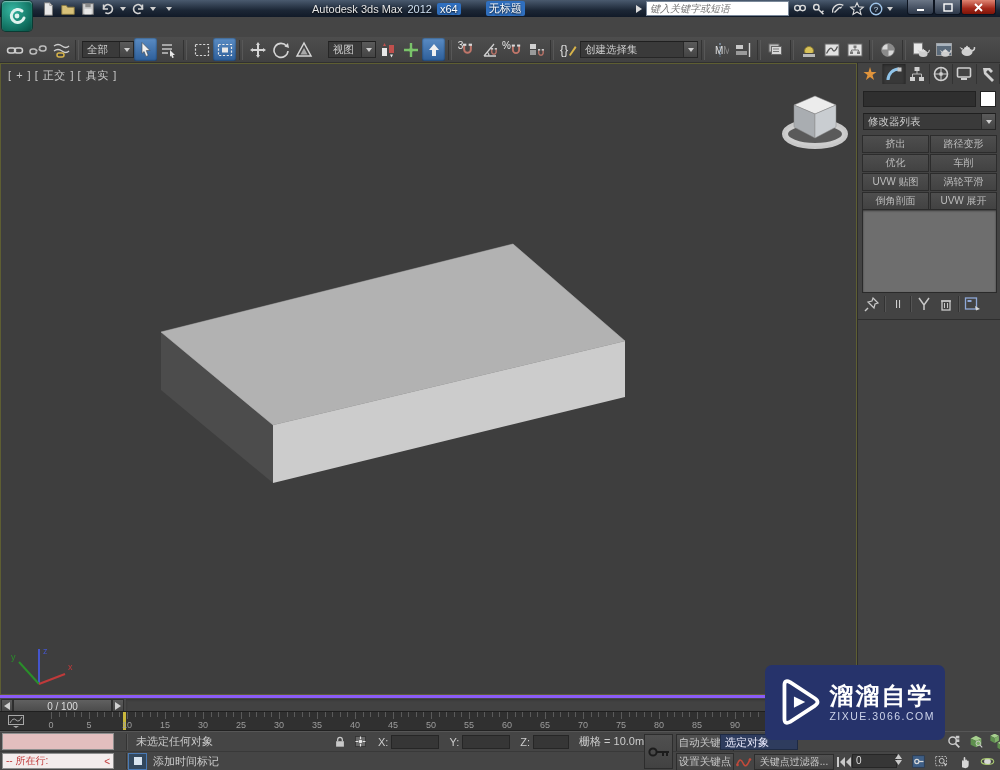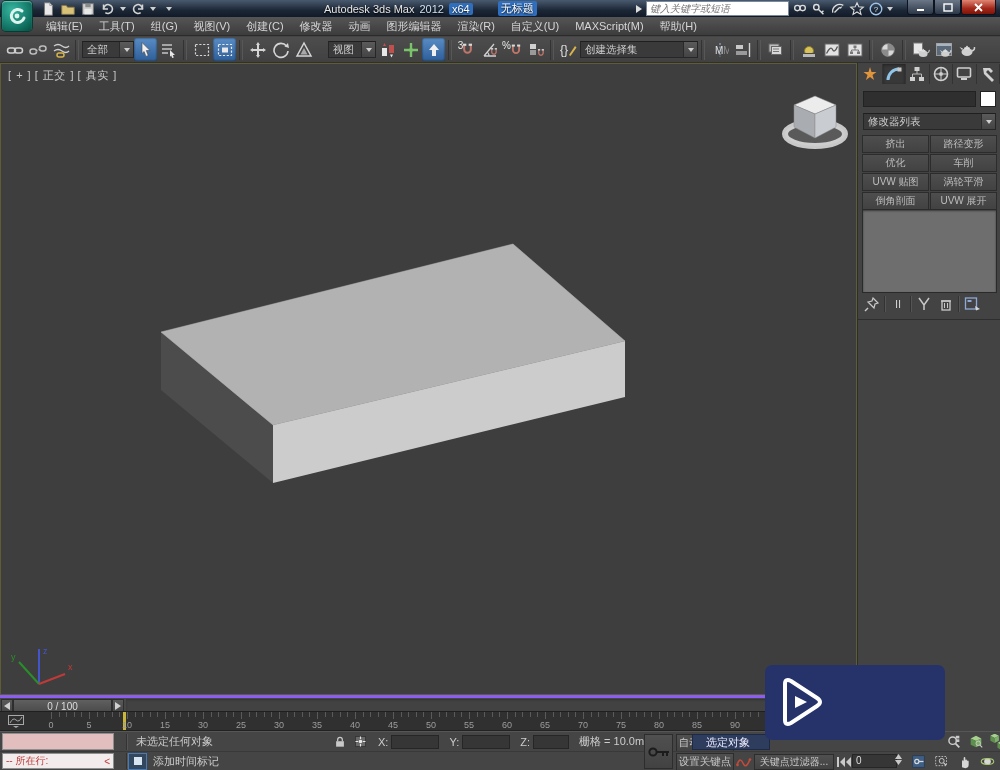--- a/index.html
+++ b/index.html
@@ -10,21 +10,21 @@
   
   #titlebar{left:0;top:0;width:1000px;height:17px;
     background:linear-gradient(#4a5a6e,#1c2736 60%,#111a28);display:flex;align-items:center;}
   #logo{left:2px;top:1px;width:30px;height:30px;z-index:30;border-radius:4px;
     background:radial-gradient(circle at 35% 30%,#35b5a0,#0f6e5e 70%,#084b40);
     box-shadow:0 0 0 1px #0a3b33, inset 0 1px 1px rgba(255,255,255,.4);
     display:flex;align-items:center;justify-content:center;}
   #qat{position:absolute;left:40px;top:1px;display:flex;align-items:center;gap:4px;height:15px;}
   .qbtn{width:16px;height:14px;display:flex;align-items:center;justify-content:center;}
   .caret{width:0;height:0;border-left:3px solid transparent;border-right:3px solid transparent;border-top:4px solid #cfcfcf;}
-  #title-text{position:absolute;left:324px;top:1px;height:15px;display:flex;align-items:center;gap:5px;
+  #title-text{position:absolute;left:312px;top:1px;height:15px;display:flex;align-items:center;gap:5px;
     color:#e6e6e6;font-size:11px;text-shadow:0 1px 2px #000;}
   .title-hl{background:#2f6fbf;color:#fff;padding:0 3px;border-radius:2px;}
   #search-wrap{position:absolute;left:635px;top:1px;height:15px;display:flex;align-items:center;gap:3px;}
   #search-input{width:135px;height:13px;border:1px solid #7a8899;background:#fff;color:#555;
     font-style:italic;font-size:10px;padding:0 3px;font-family:"Liberation Sans","DejaVu Sans",sans-serif;}
   #winbtns{position:absolute;right:4px;top:0;display:flex;}
   .winbtn{width:25px;height:14px;display:flex;align-items:center;justify-content:center;
     border:1px solid #0d1420;border-top:none;background:linear-gradient(#6b7686,#2c3748);
     border-radius:0 0 3px 3px;color:#fff;font-size:9px;}
   .winbtn.close{background:linear-gradient(#e08573,#a3281a 60%,#7e1408);width:33px;}
@@ -221,34 +221,20 @@
     </div>
   </div>
 
   <div id="logo" class="abs">
     <svg width="22" height="22" viewBox="0 0 22 22">
       <path d="M16,6 a6.5,6.5 0 1 0 2,7" fill="none" stroke="#dff3ee" stroke-width="3" stroke-linecap="round"></path>
       <circle cx="11" cy="11" r="2.4" fill="#dff3ee"></circle>
     </svg>
   </div>
 
-  <div id="menubar" class="abs">
-    <span class="menu-item">编辑(E)</span>
-    <span class="menu-item">工具(T)</span>
-    <span class="menu-item">组(G)</span>
-    <span class="menu-item">视图(V)</span>
-    <span class="menu-item">创建(C)</span>
-    <span class="menu-item">修改器</span>
-    <span class="menu-item">动画</span>
-    <span class="menu-item">图形编辑器</span>
-    <span class="menu-item">渲染(R)</span>
-    <span class="menu-item">自定义(U)</span>
-    <span class="menu-item">MAXScript(M)</span>
-    <span class="menu-item">帮助(H)</span>
-  </div>
 
   <div id="toolbar" class="abs">
     <div class="tbtn">
       <svg class="ic" viewBox="0 0 18 18">
           <rect x="1.5" y="7" width="8" height="5" rx="2.5" fill="none" stroke="#cfcfcf" stroke-width="1.5"></rect>
           <rect x="8.5" y="7" width="8" height="5" rx="2.5" fill="none" stroke="#cfcfcf" stroke-width="1.5"></rect>
         </svg>
     </div>
     <div class="tbtn">
       <svg class="ic" viewBox="0 0 18 18">
@@ -773,21 +759,21 @@
 
     <div class="abs sbtn" style="left:644px;top:2px;width:27px;height:33px;z-index:5">
       <svg width="22" height="14" viewBox="0 0 22 14">
           <circle cx="5" cy="7" r="3.6" fill="none" stroke="#1c1c1c" stroke-width="2"></circle>
           <line x1="8.6" y1="7" x2="21" y2="7" stroke="#1c1c1c" stroke-width="2"></line>
           <line x1="15" y1="7" x2="15" y2="11" stroke="#1c1c1c" stroke-width="2"></line>
           <line x1="19" y1="7" x2="19" y2="11" stroke="#1c1c1c" stroke-width="2"></line>
         </svg>
     </div>
     <div class="abs sbtn" style="left:676px;top:2px;width:56px;height:16px">自动关键点</div>
-    <div class="abs" style="left:692px;top:2px;width:78px;height:16px;background:#2e3c5e;border:1px solid #1e2a44;color:#eef;display:flex;align-items:center;padding-left:13px;box-sizing:border-box">选定对象</div>
+    <div class="abs" style="left:720px;top:2px;width:78px;height:16px;background:#2e3c5e;border:1px solid #1e2a44;color:#eef;display:flex;align-items:center;padding-left:4px;box-sizing:border-box">选定对象</div>
     <div class="abs" style="left:944px;top:2px;display:flex;gap:2px">
       <div class="stbtn">
           <svg class="ic" style="width:16px;height:16px" viewBox="0 0 18 18">
             <use href="#sym-mag"></use>
             <rect x="11" y="2" width="4" height="3" fill="#c9c9c9"></rect>
             <rect x="11" y="6" width="4" height="3" fill="#c9c9c9"></rect>
           </svg>
         </div>
       <div class="stbtn">
           <svg class="ic" style="width:16px;height:16px" viewBox="0 0 18 18">
@@ -870,15 +856,19 @@
 
       </div>
     </div>
   </div>
 
   <div id="watermark" class="abs">
     <svg width="48" height="54" viewBox="0 0 48 54">
       <path d="M10,8 Q10,2 16,5 L42,22 Q48,26 42,30 L16,47 Q10,50 10,44 Z" fill="none" stroke="#fff" stroke-width="4"></path>
       <polygon points="20,20 32,26 20,32" fill="#fff"></polygon>
     </svg>
+    <div id="wm-text">
+      <div class="t1">溜溜自学</div>
+      <div class="t2">zixue.3066.com</div>
+    </div>
   </div>
 
 </div>
 
 </body></html>

